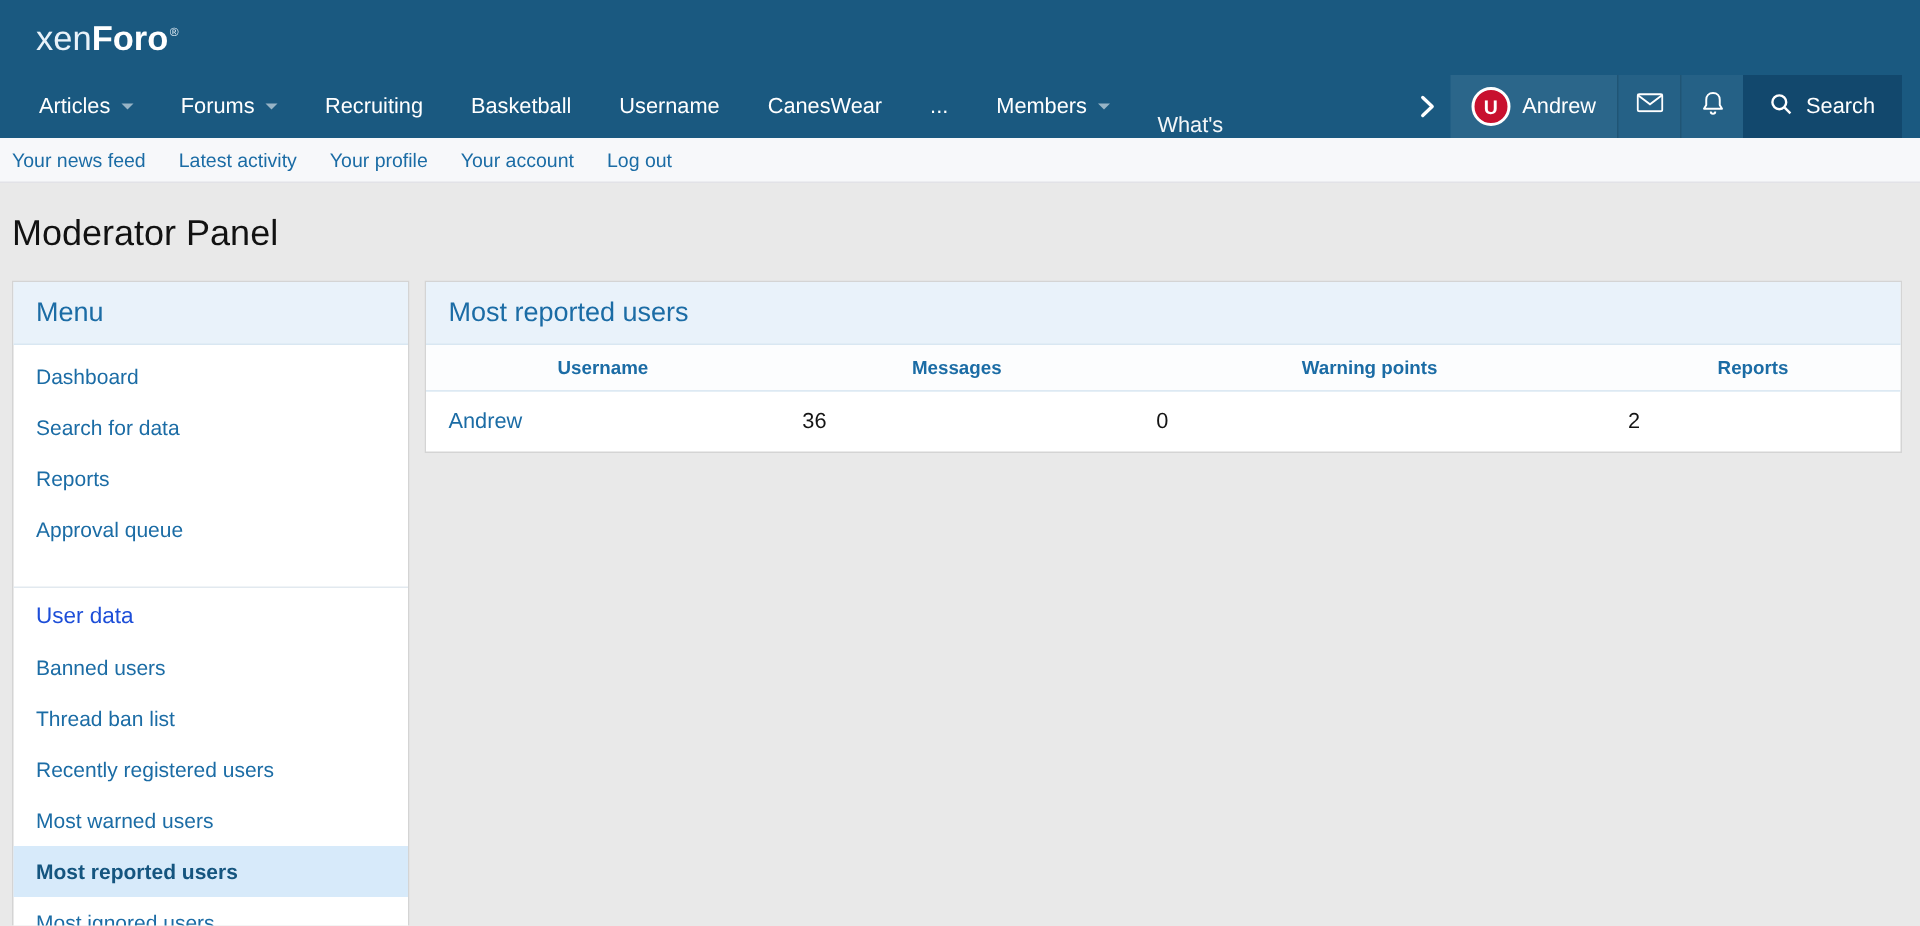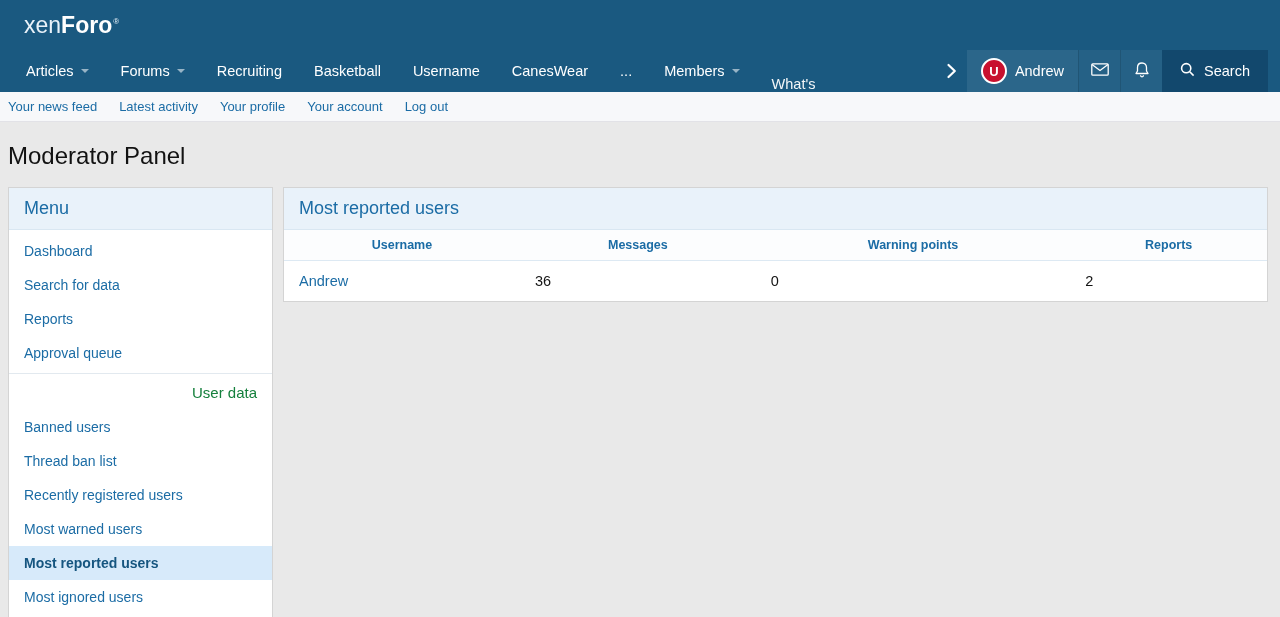--- a/index.html
+++ b/index.html
@@ -69,22 +69,22 @@
     background: #e9f2fa; color: #1b6ca5; font-size: 18px;
     padding: 10px 15px; border-bottom: 1px solid #d9e7f2;
   }
 
   
   .sidebar { width: 265px; flex: none; min-height: 436px; }
   .menu-list { list-style: none; margin: 0; padding: 4px 0 0; }
   .menu-item { padding: 9px 15px; color: #1b6ca5; font-size: 14px; cursor: pointer; }
   .menu-item.active { background: #d7eafa; font-weight: bold; color: #15557f; }
   .menu-heading {
-    padding: 10px 15px 9px; color: #15803d; font-size: 15px;
-    border-top: 1px solid #e2e9ef; margin-top: 3px; cursor: default; text-align: right;
+    padding: 10px 15px 9px; color: #1d4ed8; font-size: 15px;
+    border-top: 1px solid #e2e9ef; margin-top: 21px; cursor: default;
   }
 
   
   .main { flex: 1 1 auto; }
   table.report-table { width: 100%; border-collapse: collapse; }
   .report-table th {
     text-align: center; color: #1b6ca5; font-size: 12.5px; font-weight: bold;
     padding: 8px 15px; background: #fcfdfe; border-bottom: 1px solid #dde9f3; cursor: pointer;
   }
   .report-table td { padding: 12px 15px; font-size: 14.5px; color: #141414; }

